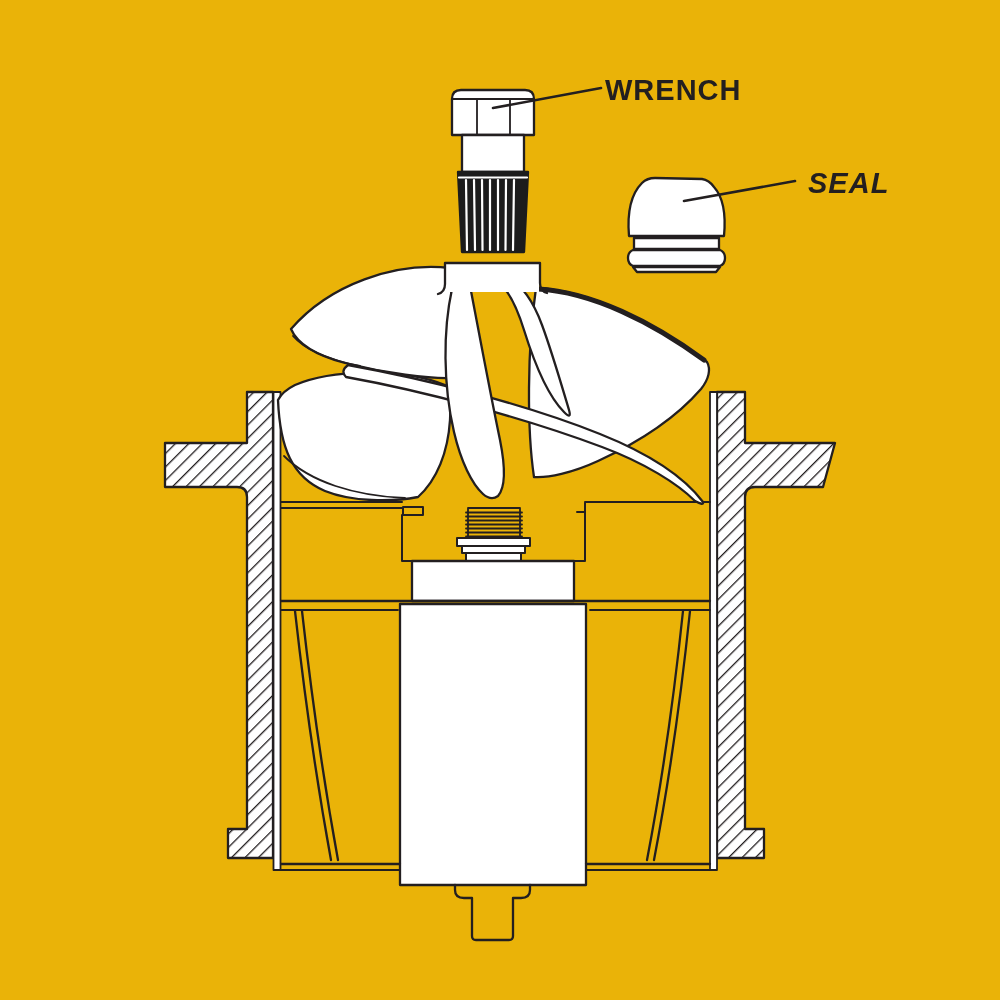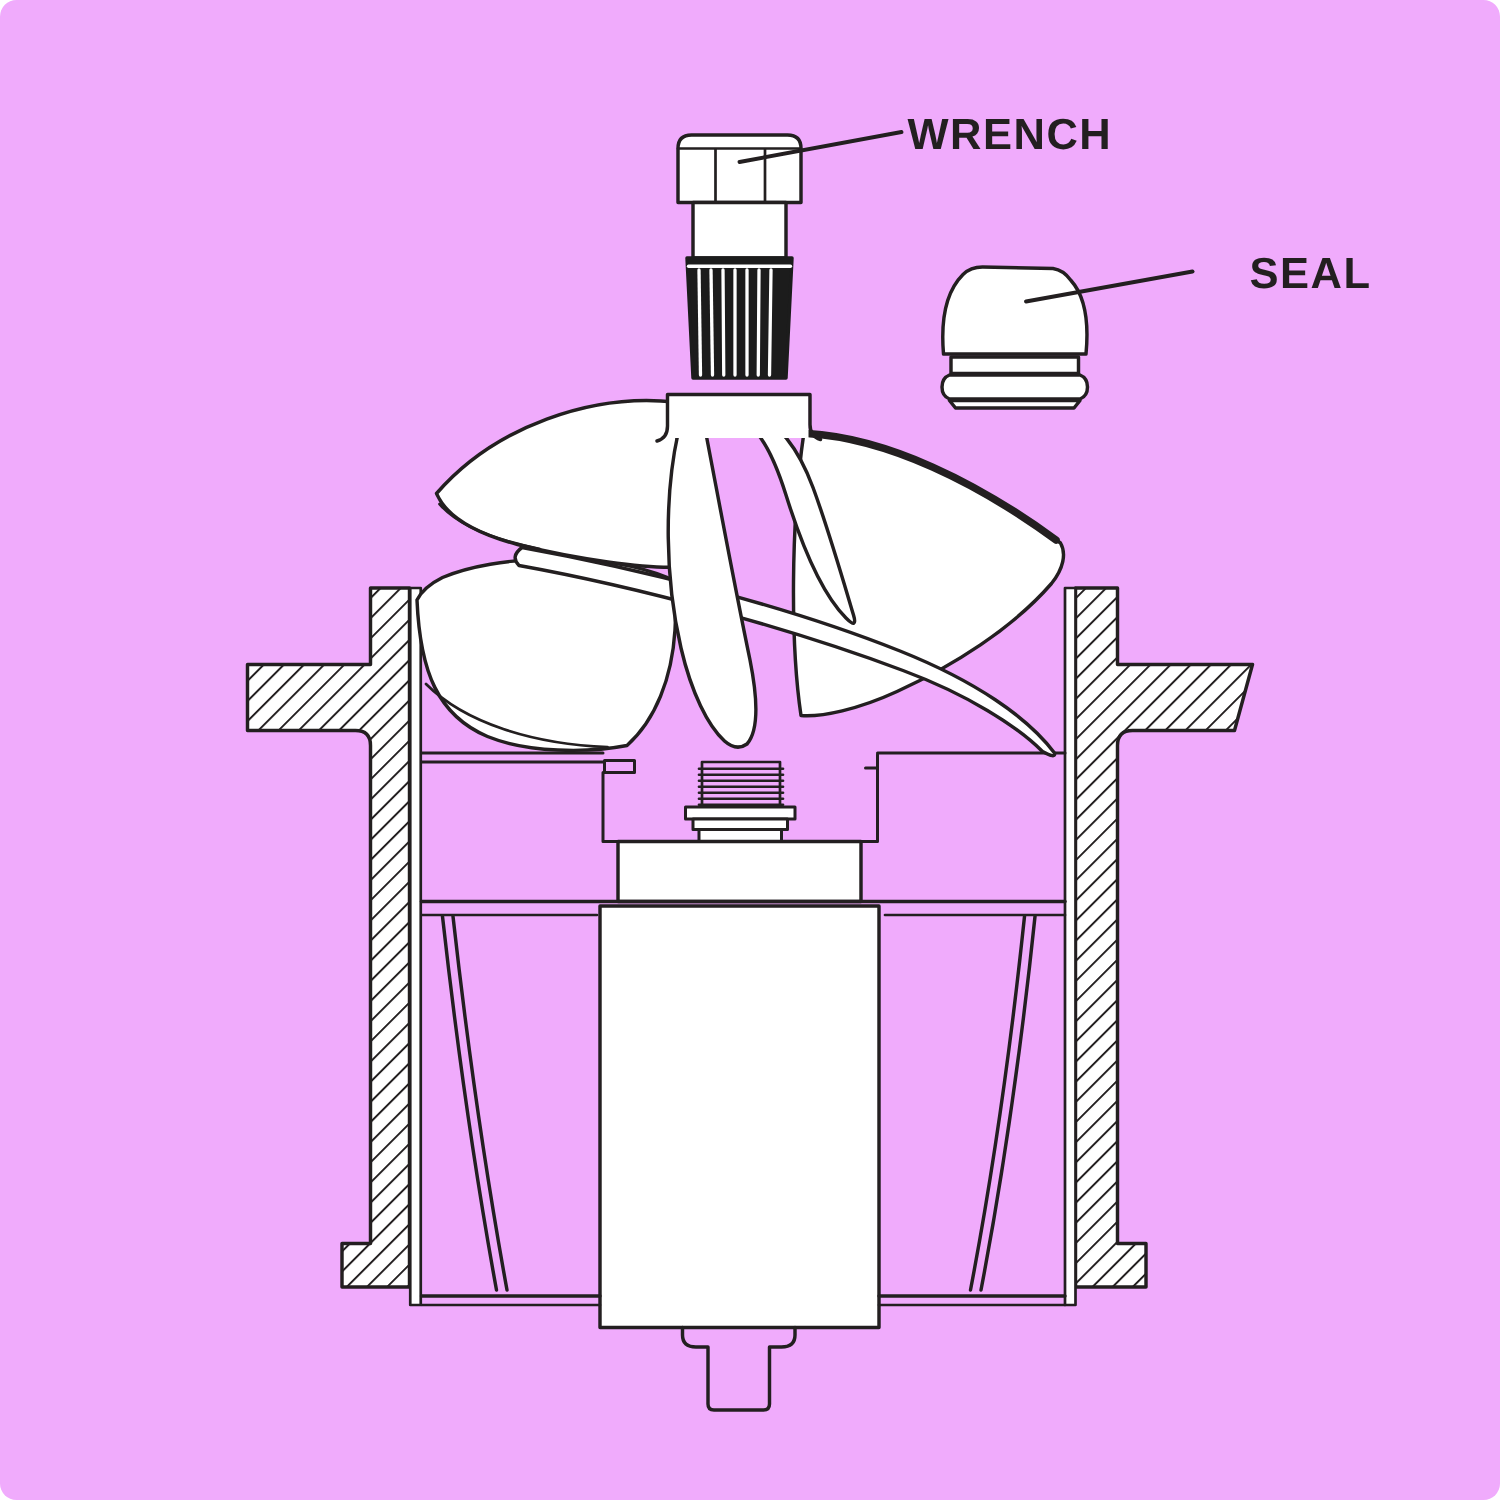--- a/index.html
+++ b/index.html
@@ -1,22 +1,22 @@
 <!DOCTYPE html>
 <html><head>
 <meta charset="utf-8">
 <style>
   html,body{margin:0;padding:0;background:#ffffff;}
-  .stage{position:relative;width:1000px;height:1000px;background:#f0abfc;overflow:hidden;
-         font-family:"Liberation Sans", sans-serif;border-radius:11px;}
+  .stage{position:relative;width:1000px;height:1000px;background:#eab308;overflow:hidden;
+         font-family:"Liberation Sans", sans-serif;}
   .stage svg{position:absolute;left:0;top:0;}
   .part-label{position:absolute;font-weight:700;font-size:29px;letter-spacing:1px;
               color:#231f20;white-space:nowrap;line-height:1;}
   .lbl-wrench{left:605px;top:76px;}
-  .lbl-seal{left:833px;top:169px;}
+  .lbl-seal{left:808px;top:169px;font-style:italic;}
 </style>
 </head>
 <body>
 
 <div class="stage">
 
 <svg width="1000" height="1000" viewBox="0 0 1000 1000">
   <defs>
     <pattern id="hatch" width="9.5" height="9.5" patternUnits="userSpaceOnUse" patternTransform="rotate(45)">
       <rect width="9.5" height="9.5" fill="#ffffff"></rect>

